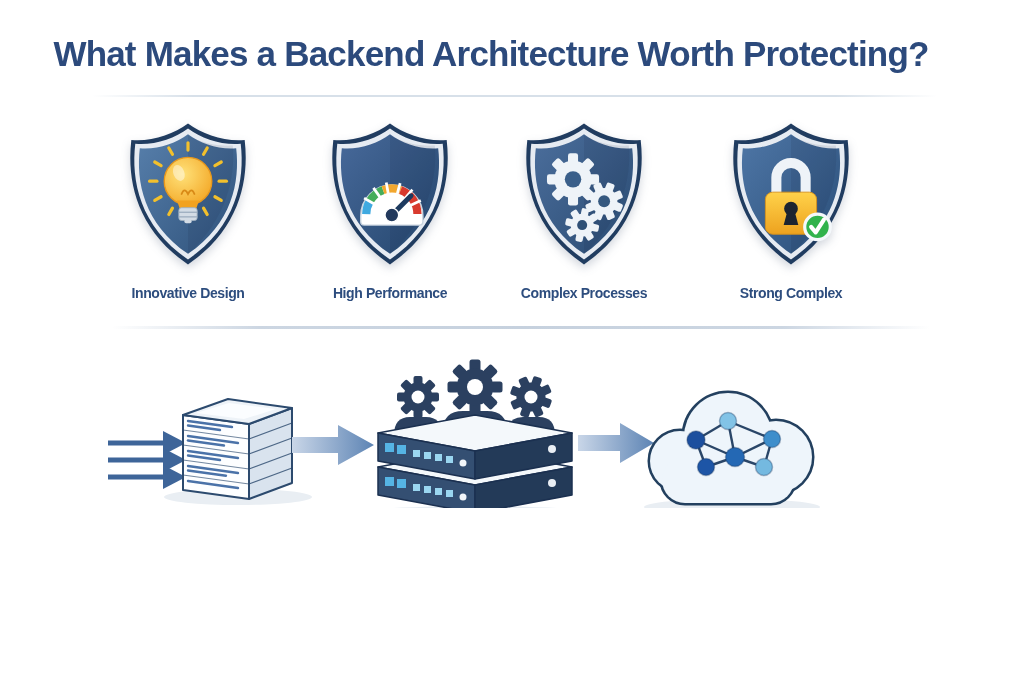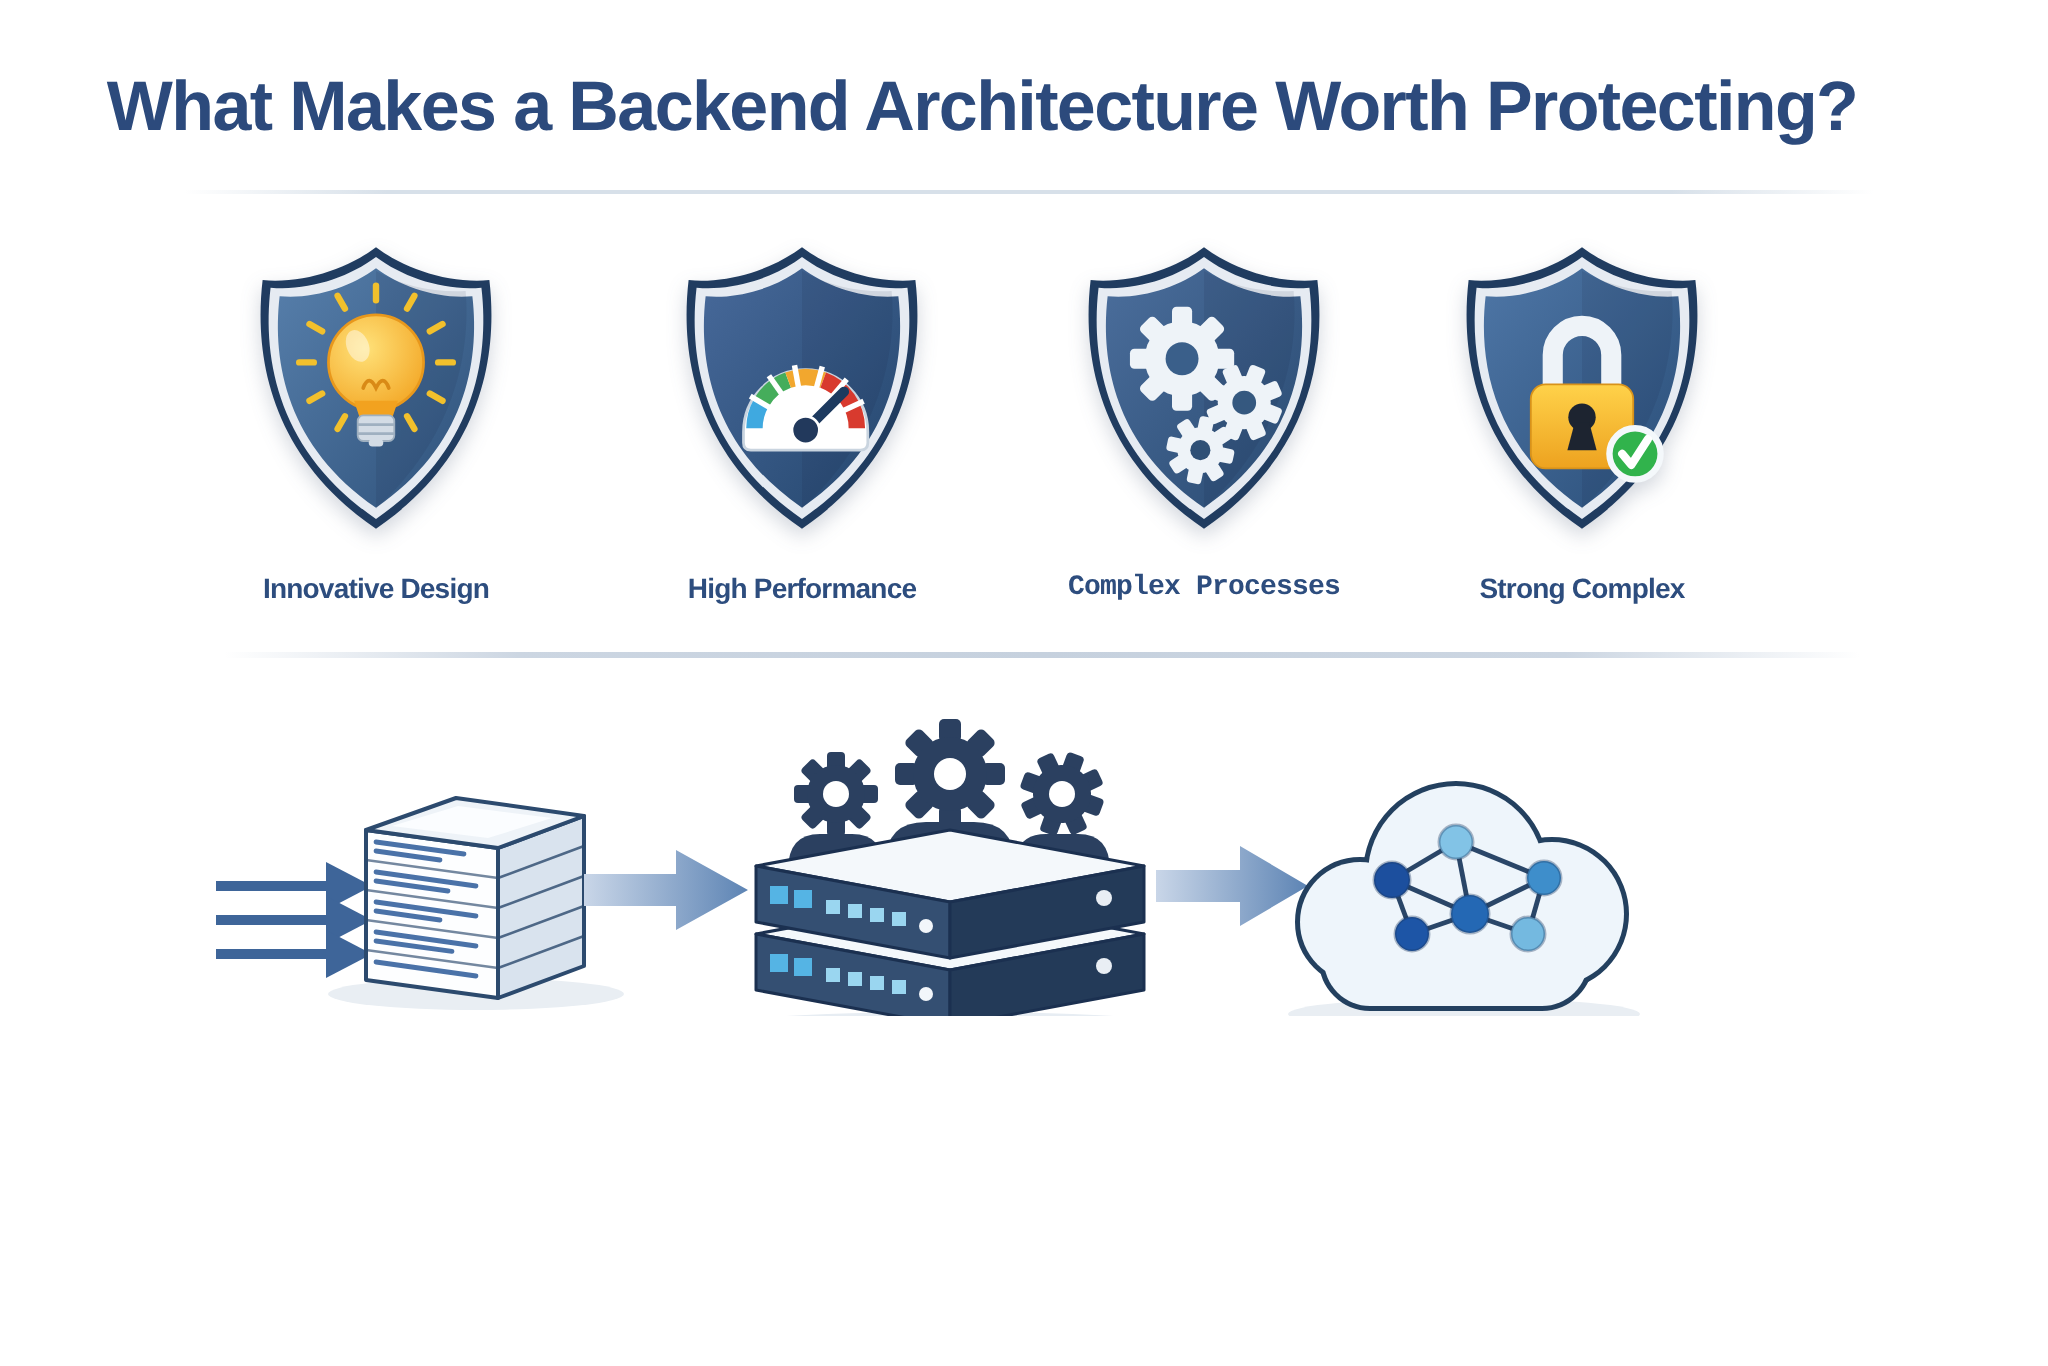--- a/index.html
+++ b/index.html
@@ -22,21 +22,21 @@
   }
   .divider.d3{
     top:528px;left:170px;width:632px;height:3px;
     background:linear-gradient(to right, rgba(223,227,232,0), #dfe3e8 10%, #dfe3e8 90%, rgba(223,227,232,0));
   }
   .feature{position:absolute;top:120px;width:190px;text-align:center;}
   .feature svg.shield{width:128px;height:148px;filter:drop-shadow(0 4px 5px rgba(50,70,100,0.22));}
   .feature .feature-label{
     margin-top:13px;font-size:14px;font-weight:bold;letter-spacing:-0.4px;color:#2d4d7e;
   }
-  .f0{left:93px;} .f1{left:306px;} .f2{left:507px;font-family:Liberation Mono, monospace;} .f3{left:696px;}
+  .f0{left:93px;} .f1{left:295px;} .f2{left:489px;} .f3{left:696px;}
   svg.flow{position:absolute;top:345px;left:0;}
   .caption{
     position:absolute;top:544px;left:228px;width:500px;text-align:center;
     font-size:34px;font-weight:bold;letter-spacing:-1.2px;color:#2a4874;
   }
   .defs-holder{position:absolute;width:0;height:0;overflow:hidden;}
 </style>
 </head>
 <body>
 

